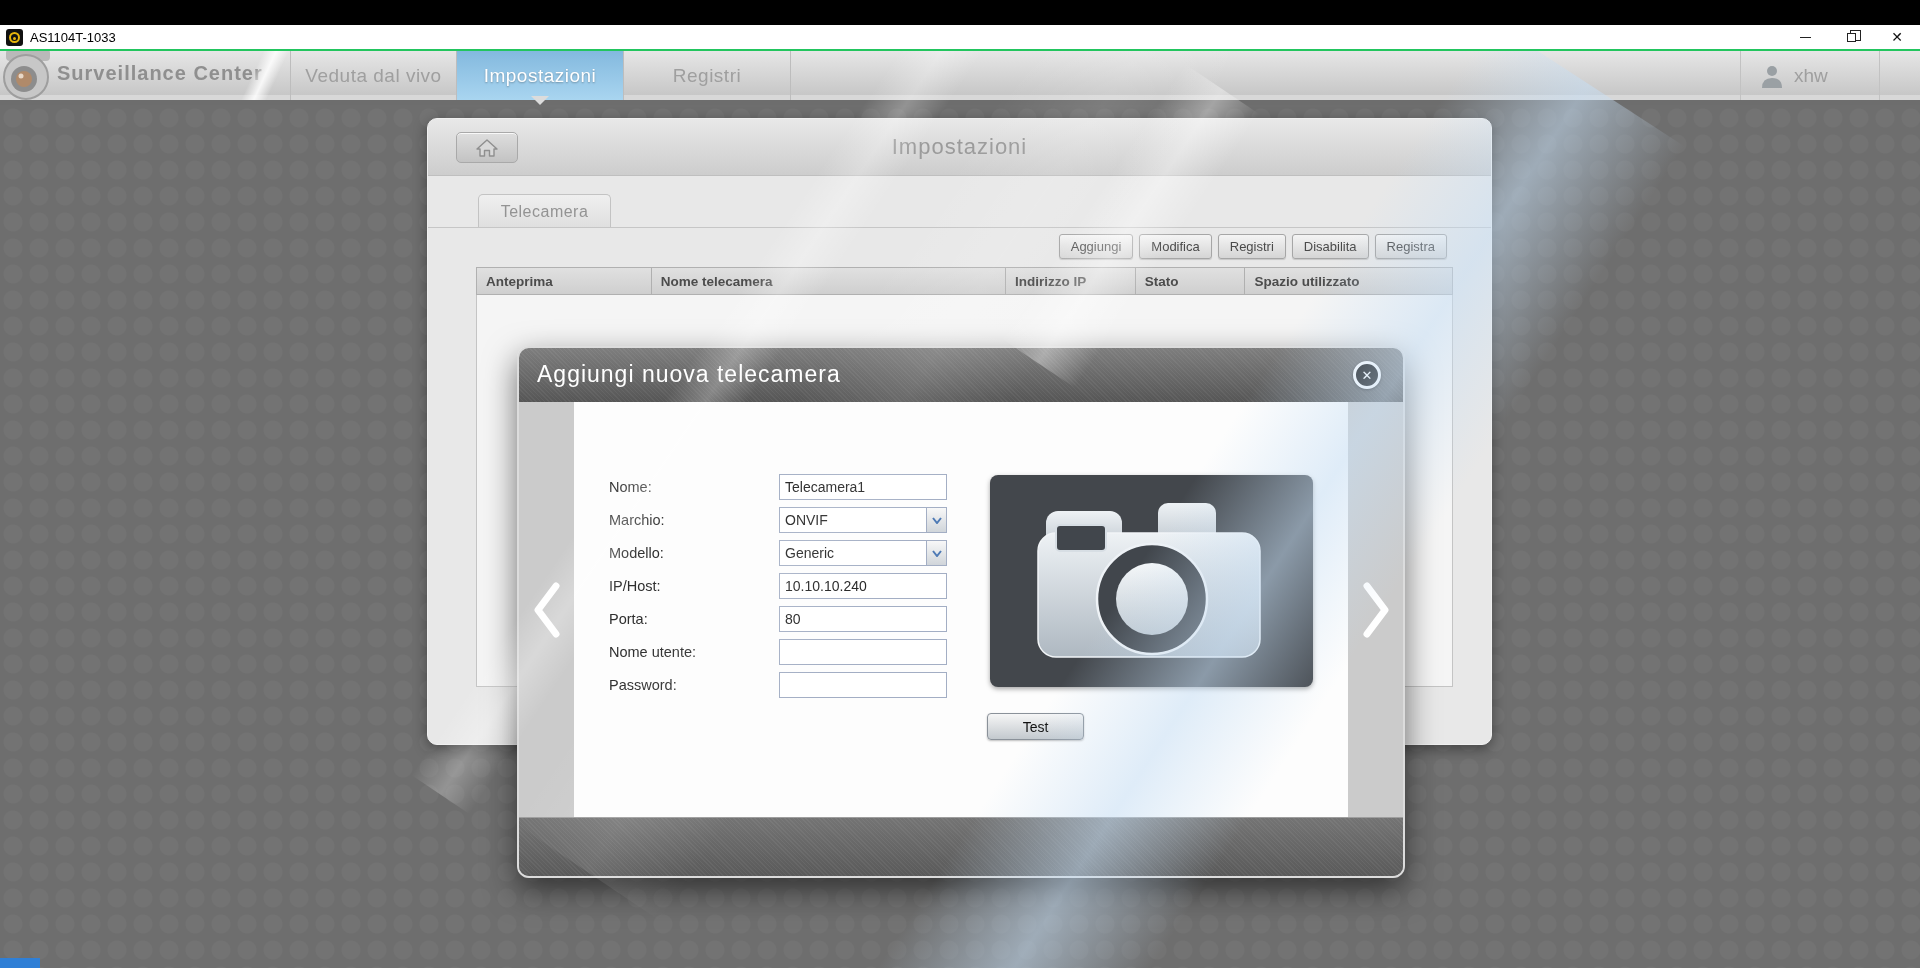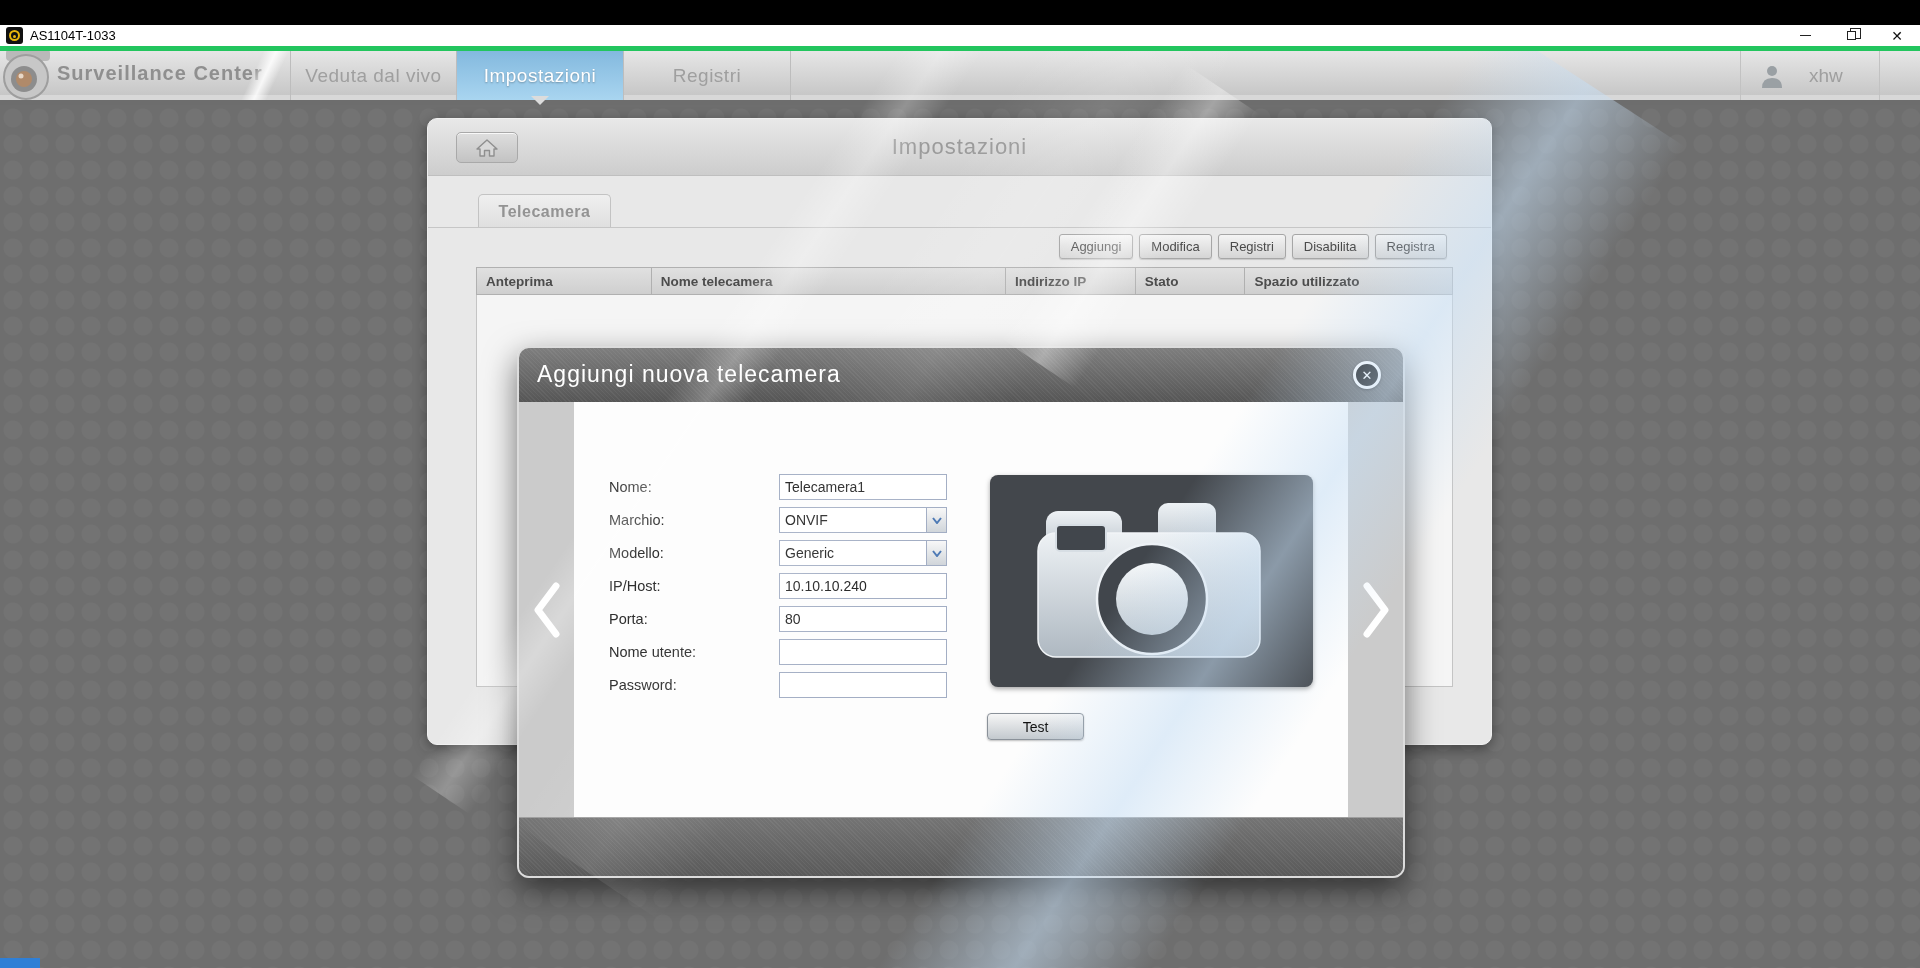--- a/index.html
+++ b/index.html
@@ -2,21 +2,21 @@
 <html><head>
 <meta charset="utf-8">
 <style>
   * { margin:0; padding:0; box-sizing:border-box; }
   html,body { width:1920px; height:968px; overflow:hidden;
     font-family:"Liberation Sans","DejaVu Sans",sans-serif; background:#6d6d6d; }
 
   
   .os-black { position:absolute; top:0; left:0; width:1920px; height:25px; background:#000; z-index:100; }
   .os-titlebar { position:absolute; top:25px; left:0; width:1920px; height:26px; background:#fff;
-    z-index:100; display:flex; align-items:center; border-bottom:5px solid #22c55e;justify-content:space-between; }
+    z-index:100; display:flex; align-items:center; border-bottom:2px solid #22c55e;justify-content:space-between; }
   .app-icon { width:17px; height:17px; margin-left:6px; background:#111; border-radius:3px;
     display:flex; align-items:center; justify-content:center; }
   .app-icon .ring { width:11px; height:11px; border-radius:50%; border:2px solid #e7b50c; position:relative; }
   .app-icon .ring::after { content:""; position:absolute; left:2px; top:3px; width:3px; height:3px;
     background:#e7b50c; border-radius:50%; }
   .os-title { font-size:13px; color:#000; margin-left:7px; }
   .win-controls { margin-left:auto; display:flex; height:100%; }
   .win-btn { width:46px; height:100%; display:flex; align-items:center; justify-content:center; cursor:pointer; }
   .glyph-min { width:11px; height:0; border-bottom:1px solid #222; }
   .glyph-restore { width:9px; height:9px; border:1px solid #222; position:relative; background:#fff; }
@@ -36,21 +36,21 @@
   .tabs { position:absolute; left:290px; top:0; height:49px; display:flex; }
   .tab { width:167px; height:49px; display:flex; align-items:center; justify-content:center;
     font-size:19px; color:#9f9f9f; letter-spacing:.5px; border-right:1px solid #bdbdbd; cursor:pointer; }
   .tab:first-child { border-left:1px solid #bdbdbd; }
   .tab.active { background:linear-gradient(#83b9de,#a9d5f0); color:#fff;
     text-shadow:0 1px 2px rgba(0,0,0,.3); position:relative; }
   .tab.active::after { content:""; position:absolute; left:50%; bottom:-14px; margin-left:-9px;
     border:9px solid transparent; border-top:9px solid #dcdcdc; }
   .user-box { position:absolute; left:1740px; top:0; width:140px; height:49px;
     border-left:1px solid #c2c2c2; border-right:1px solid #c2c2c2;
-    display:flex; align-items:center; gap:24px; padding-left:18px; cursor:pointer; }
+    display:flex; align-items:center; gap:9px; padding-left:18px; cursor:pointer; }
   .user-name { font-size:19px; color:#9f9f9f; }
 
   
   .main-bg { position:absolute; top:105px; left:0; width:1920px; height:863px; background-color:#6e6e6e;
     background-image:radial-gradient(circle at 13px 13px, rgba(255,255,255,.035) 9px, rgba(255,255,255,0) 10px);
     background-size:26px 26px; }
 
   
   .panel { position:absolute; left:427px; top:118px; width:1065px; height:627px; z-index:10;
     background:#e8e8e8; border-radius:10px; border:1px solid #f0f0f0;
@@ -59,21 +59,21 @@
     background:linear-gradient(#e8e8e8,#cdcdcd); border-bottom:1px solid #bfbfbf; }
   .home-btn { position:absolute; left:28px; top:13px; width:62px; height:31px; border-radius:5px;
     background:linear-gradient(#dedede,#c3c3c3); border:1px solid #a9a9a9;
     box-shadow:inset 0 1px 0 rgba(255,255,255,.8); display:flex; align-items:center; justify-content:center; cursor:pointer; }
   .panel-title { position:absolute; left:0; right:0; top:15px; text-align:center;
     font-size:22px; color:#9b9b9b; letter-spacing:1px; }
   .panel-body { position:relative; height:569px; }
   .cam-tab { position:absolute; left:50px; top:18px; width:133px; height:34px;
     background:linear-gradient(#efefef,#dfdfdf); border:1px solid #c3c3c3; border-bottom:none;
     border-radius:5px 5px 0 0; display:flex; align-items:center; justify-content:center;
-    font-size:16px; color:#939393; letter-spacing:.5px; cursor:pointer;font-weight:bold; }
+    font-size:16px; color:#939393; letter-spacing:.5px; cursor:pointer; }
   .cam-tab-line { position:absolute; left:0; right:0; top:51px; border-top:1px solid #c6c6c6; }
   .action-row { position:absolute; right:44px; top:58px; display:flex; gap:6px; }
   .act-btn { height:25px; padding:0 11px; font-size:13px; color:#4a4a4a;
     background:linear-gradient(#f4f4f4,#d5d5d5); border:1px solid #a6a6a6; border-radius:3px;
     display:flex; align-items:center; cursor:pointer; box-shadow:0 1px 1px rgba(0,0,0,.15); }
   .grid-head { position:absolute; left:48px; top:91px; width:977px; height:28px; display:flex;
     background:linear-gradient(#e0e0e0,#cfcfcf); border:1px solid #b0b0b0; }
   .grid-col { height:100%; display:flex; align-items:center; padding-left:9px;
     font-size:13.5px; font-weight:bold; color:#4c4c4c; border-right:1px solid #b0b0b0; }
   .grid-col:last-child { border-right:none; }

